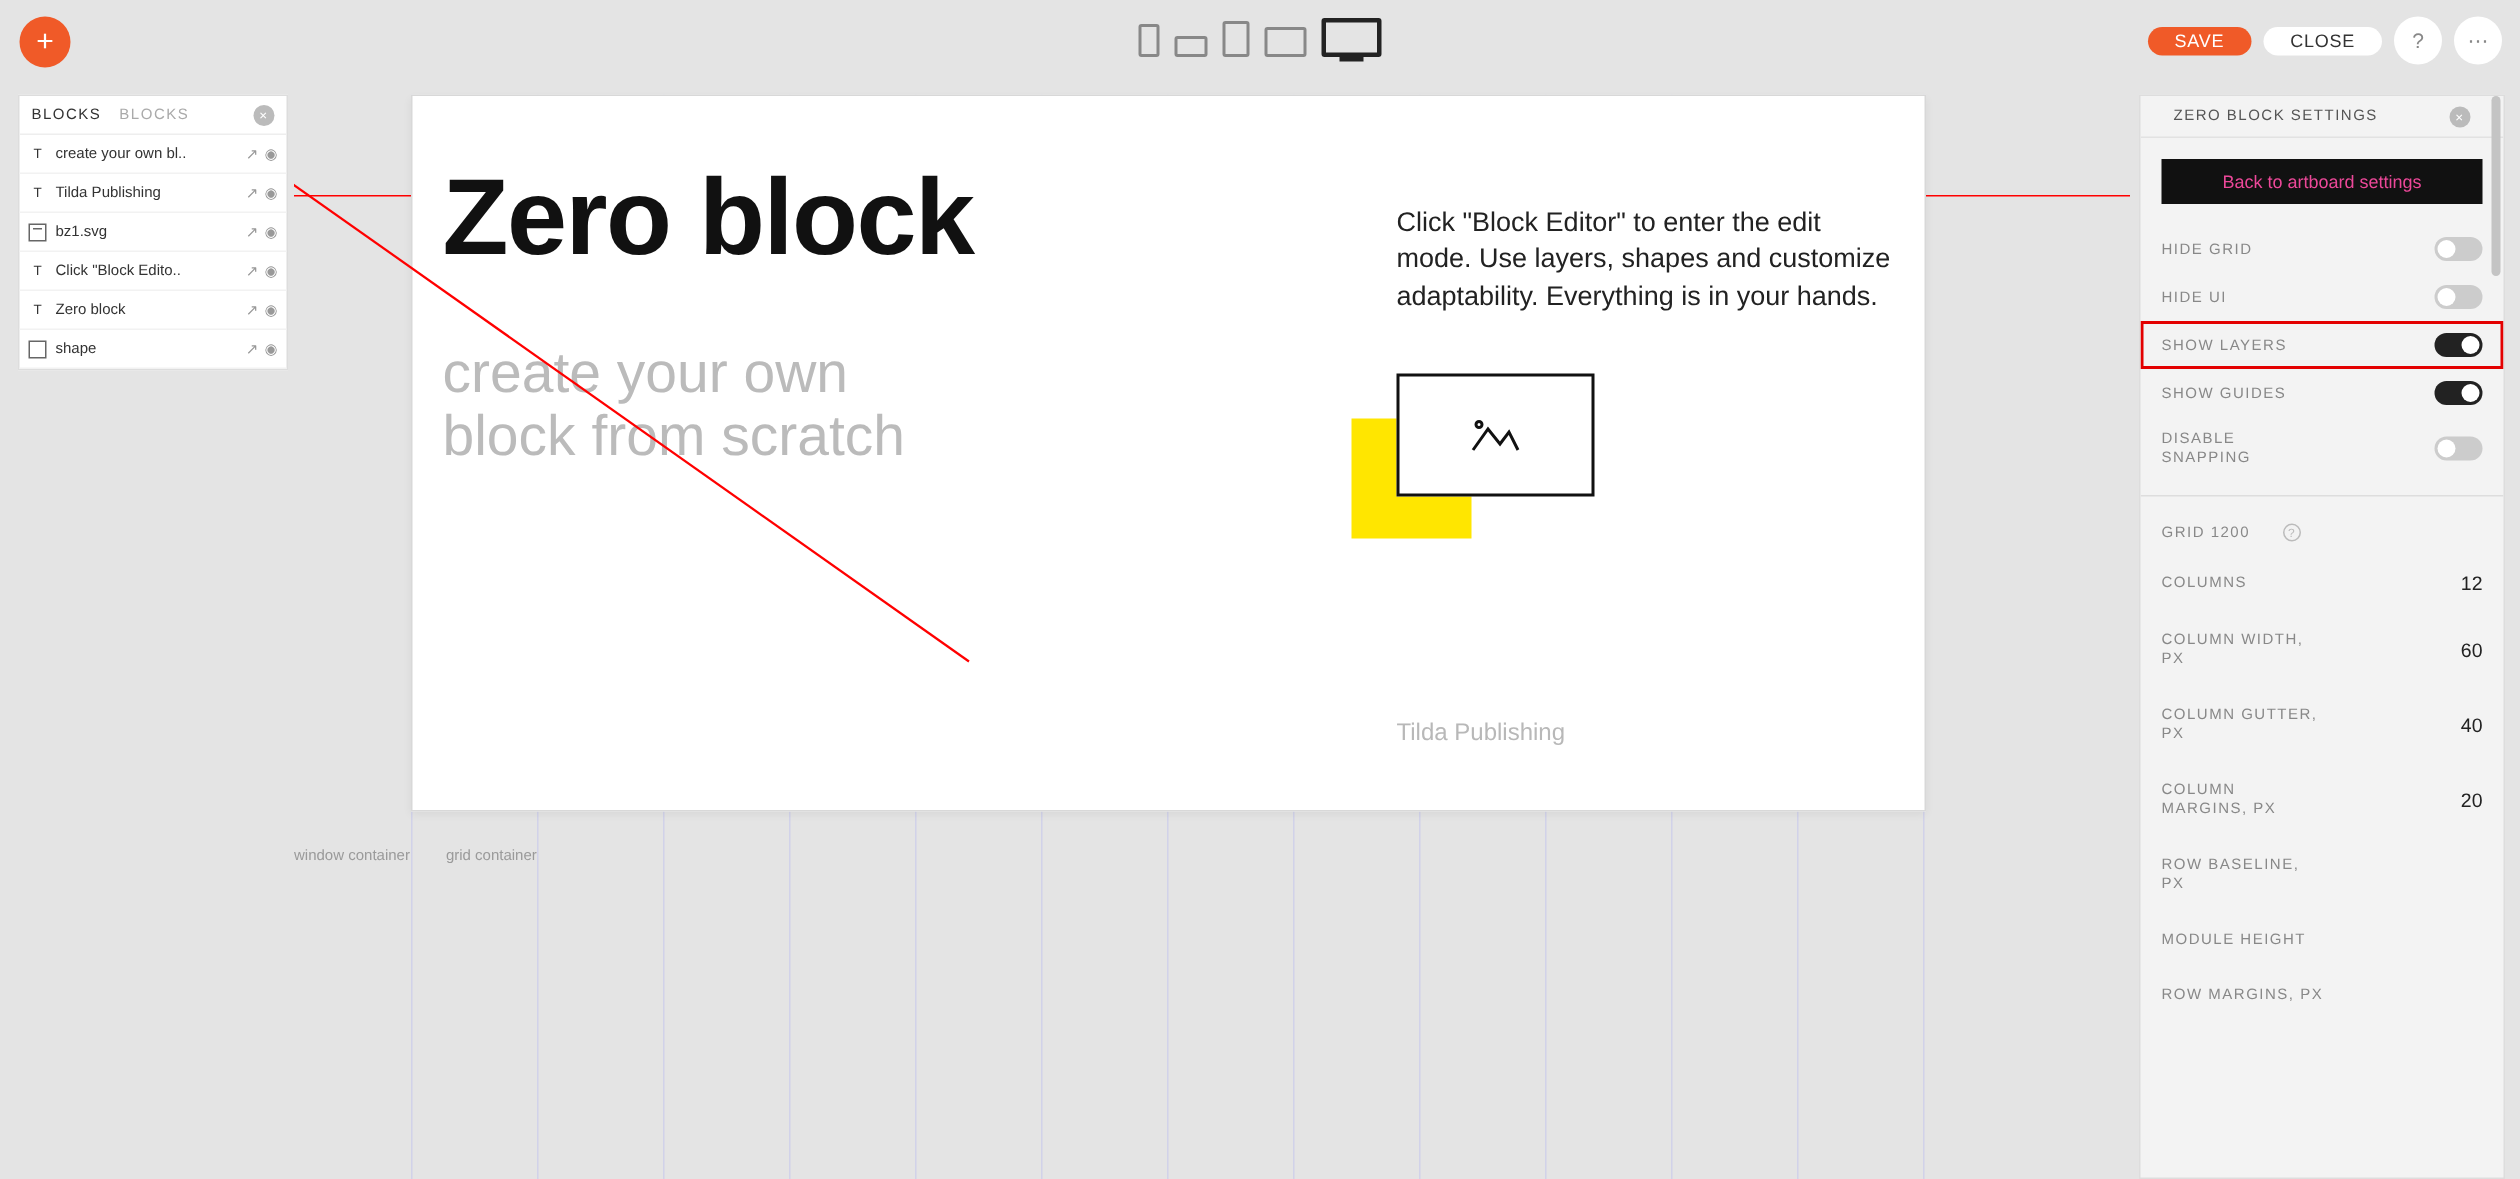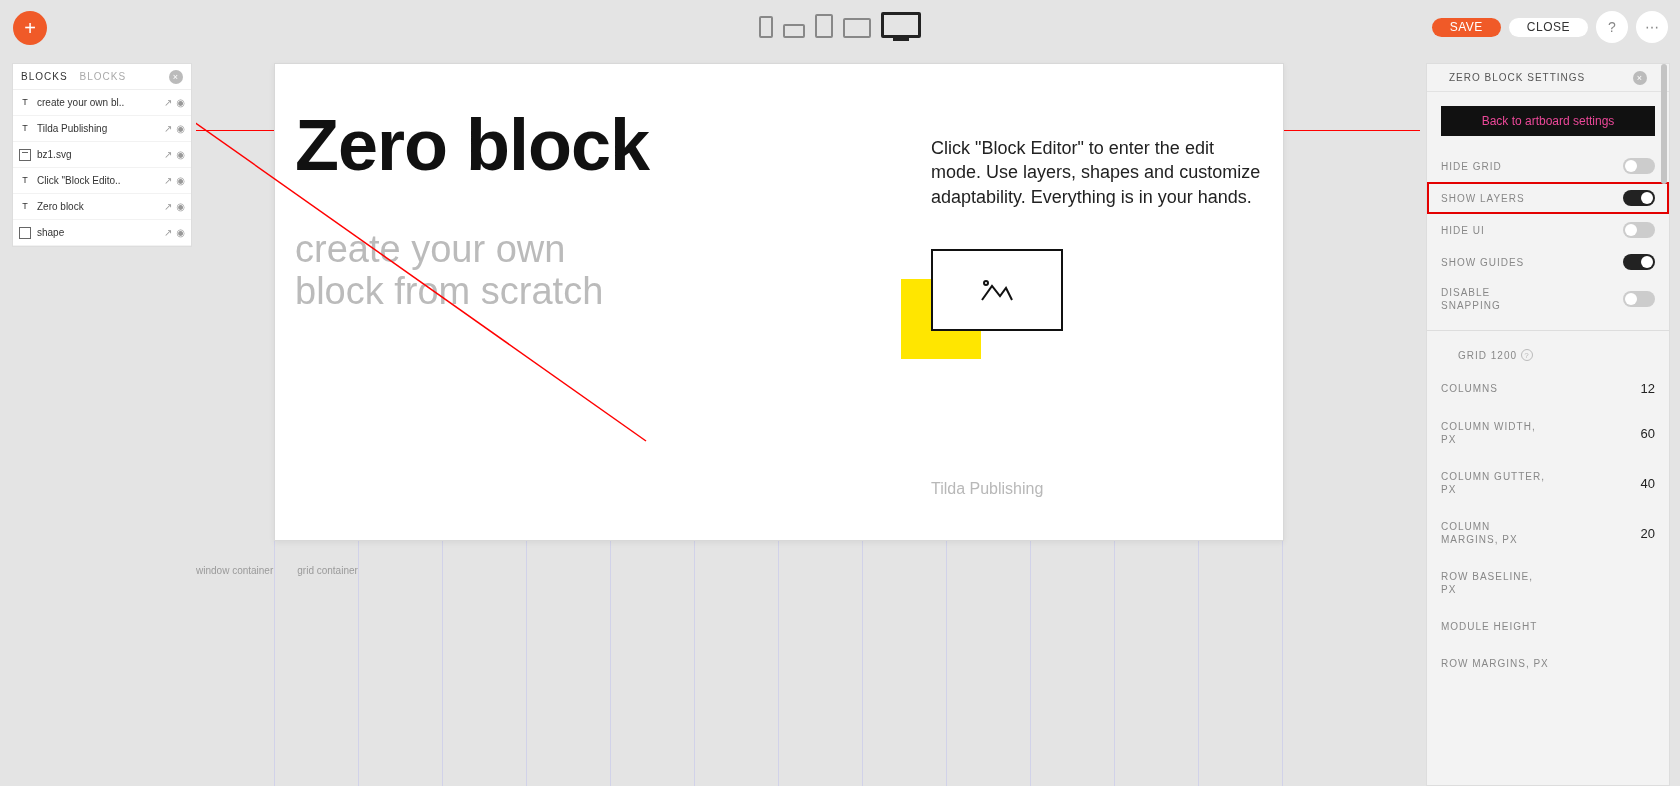--- a/index.html
+++ b/index.html
@@ -63,21 +63,21 @@
   .rp-backbtn{ margin:14px; padding:8px 12px; background:#111; color:#ec4899; font-size:12px; text-align:center; cursor:pointer;}
   .rp-row{ display:flex; align-items:center; justify-content:space-between; padding:8px 14px;}
   .rp-label{ font-size:10px; letter-spacing:1px; color:#888; max-width:110px; line-height:1.3;}
   .toggle{ width:32px; height:16px; border-radius:8px; background:#ccc; position:relative; cursor:pointer;}
   .toggle .knob{ position:absolute; top:2px; width:12px; height:12px; border-radius:50%; background:#fff;}
   .toggle.off .knob{ left:2px;}
   .toggle.on{ background:#222;}
   .toggle.on .knob{ right:2px;}
   .rp-highlight{ border:2px solid #e30000; padding:6px 12px;}
   .rp-divider{ height:1px; background:#ddd; margin:10px 0;}
-  .rp-grid-label{ padding:8px 31px; font-size:10px; letter-spacing:1px; color:#888; display:flex; align-items:center; gap:4px;}
+  .rp-grid-label{ padding:8px 14px; font-size:10px; letter-spacing:1px; color:#888; display:flex; align-items:center; gap:22px;}
   .help-ic{ width:12px;height:12px;border:1px solid #bbb;border-radius:50%;display:inline-flex;align-items:center;justify-content:center;font-size:8px;color:#bbb;}
   .rp-field{ display:flex; align-items:center; justify-content:space-between; padding:12px 14px;}
   .rp-field .val{ font-size:13px; color:#222;}
   .scrollbar-marker{ position:absolute; right:2px; top:0; width:6px; height:120px; background:#c4c4c4; border-radius:3px;}
 
 </style>
 </head>
 <body>
 
 <div class="topbar">
@@ -210,33 +210,33 @@
     <span class="rp-close">×</span>
   </div>
   <div class="rp-backbtn">Back to artboard settings</div>
 
   <div class="rp-row">
     <span class="rp-label">HIDE GRID</span>
     <span class="toggle off">
         <span class="knob"></span>
       </span>
   </div>
+  <div class="rp-row">
+    <span class="rp-label">HIDE UI</span>
+    <span class="toggle off">
+        <span class="knob"></span>
+      </span>
+  </div>
   <div class="rp-row rp-highlight">
     <span class="rp-label">SHOW LAYERS</span>
     <span class="toggle on">
         <span class="knob"></span>
       </span>
   </div>
   <div class="rp-row">
-    <span class="rp-label">HIDE UI</span>
-    <span class="toggle off">
-        <span class="knob"></span>
-      </span>
-  </div>
-  <div class="rp-row">
     <span class="rp-label">SHOW GUIDES</span>
     <span class="toggle on">
         <span class="knob"></span>
       </span>
   </div>
   <div class="rp-row">
     <span class="rp-label">DISABLE SNAPPING</span>
     <span class="toggle off">
         <span class="knob"></span>
       </span>

